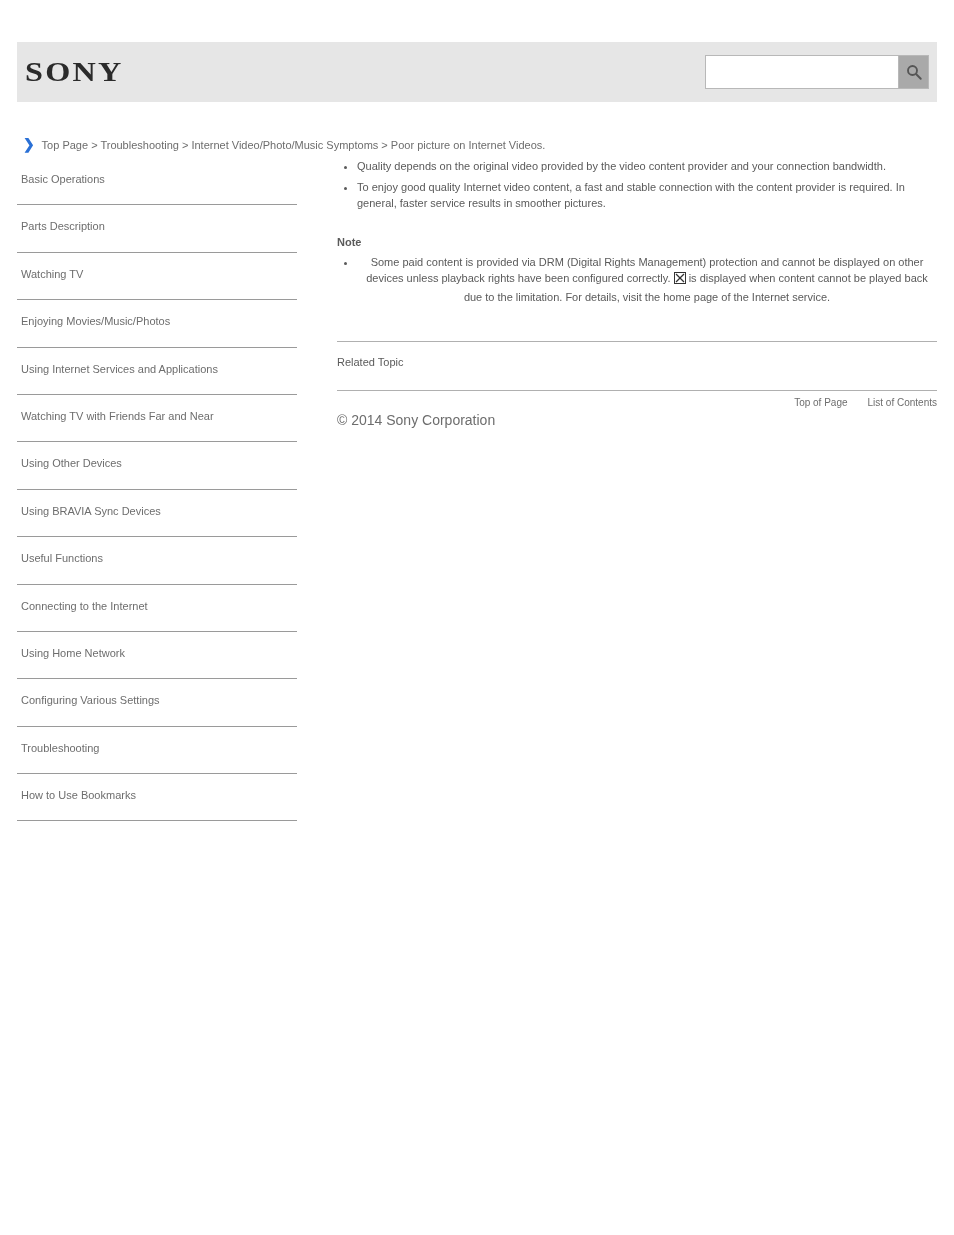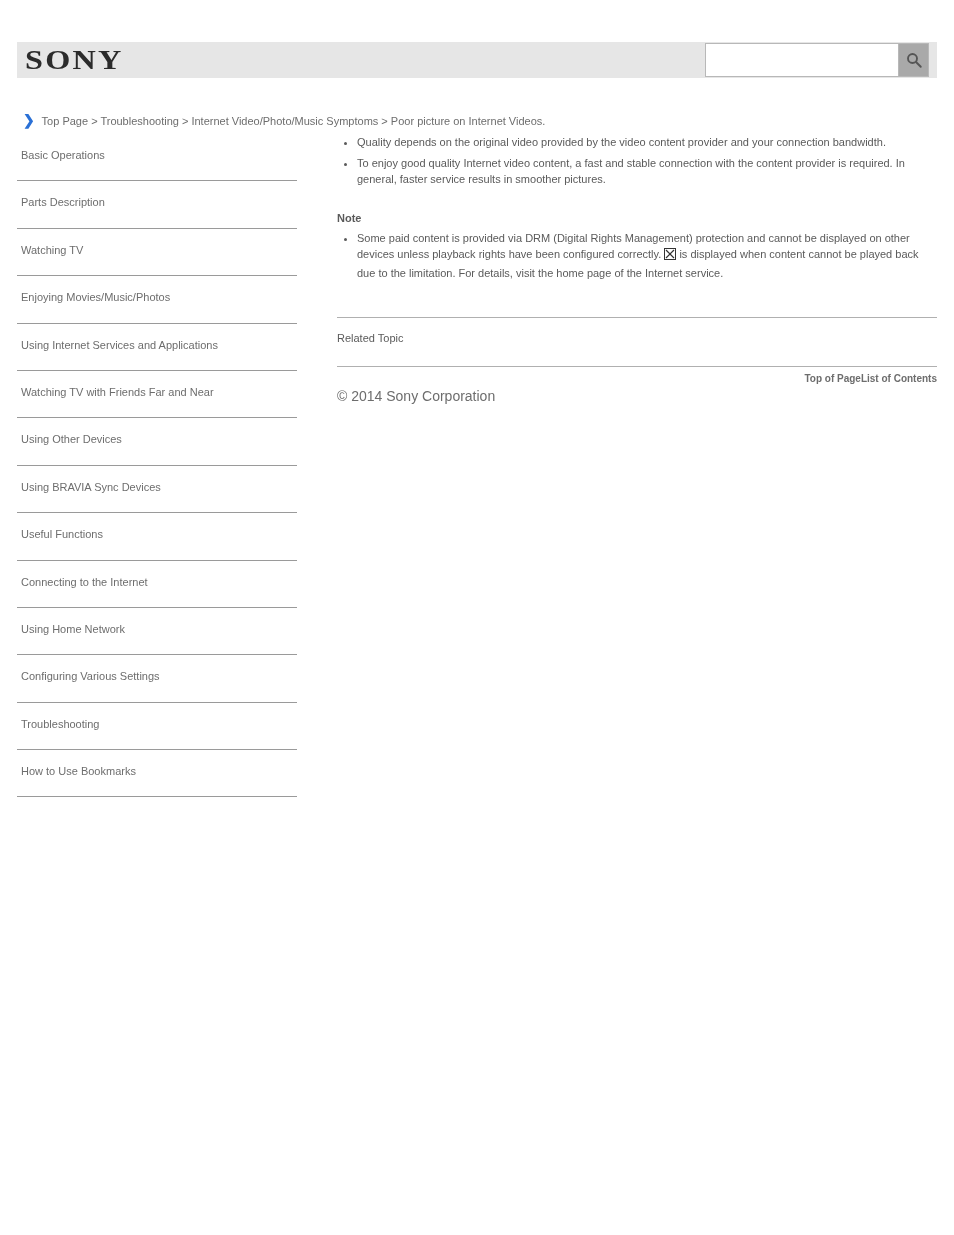--- a/index.html
+++ b/index.html
@@ -11,21 +11,21 @@
     background: #fff;
     width: 954px;
   }
   .page {
     margin: 0 auto;
     width: 920px;
     padding: 0 17px;
   }
   .topbar {
     background: #e6e6e6;
-    height: 36px;
+    height: 60px;
     display: flex;
     align-items: center;
     justify-content: space-between;
     padding: 0 8px;
     margin-top: 42px;
   }
   .logo {
     font-family: "Times New Roman", serif;
     font-weight: 900;
     font-size: 28px;
@@ -122,20 +122,21 @@
   }
   .note-head {
     font-size: 11px;
     font-weight: bold;
     color: #5a5a5a;
     margin-bottom: 6px;
   }
   .note-list {
     margin: 0;
     padding-left: 20px;
+    text-align: center;
   }
   .note-list li {
     font-size: 11px;
     color: #5a5a5a;
     line-height: 1.5;
   }
   .back-x {
     display: inline-block;
     vertical-align: -2px;
   }
@@ -157,21 +158,21 @@
   .rule2 {
     border: none;
     border-top: 1px solid #b0b0b0;
     margin: 22px 0 6px 0;
   }
   .footer-links {
     font-size: 10px;
     color: #6d6d6d;
     display: flex;
     justify-content: flex-end;
-    font-weight: bold;
+    gap: 20px;
   }
   .copyright {
     font-size: 14px;
     color: #6d6d6d;
     margin-top: 4px;
   }
 </style>
 </head>
 <body>
 

